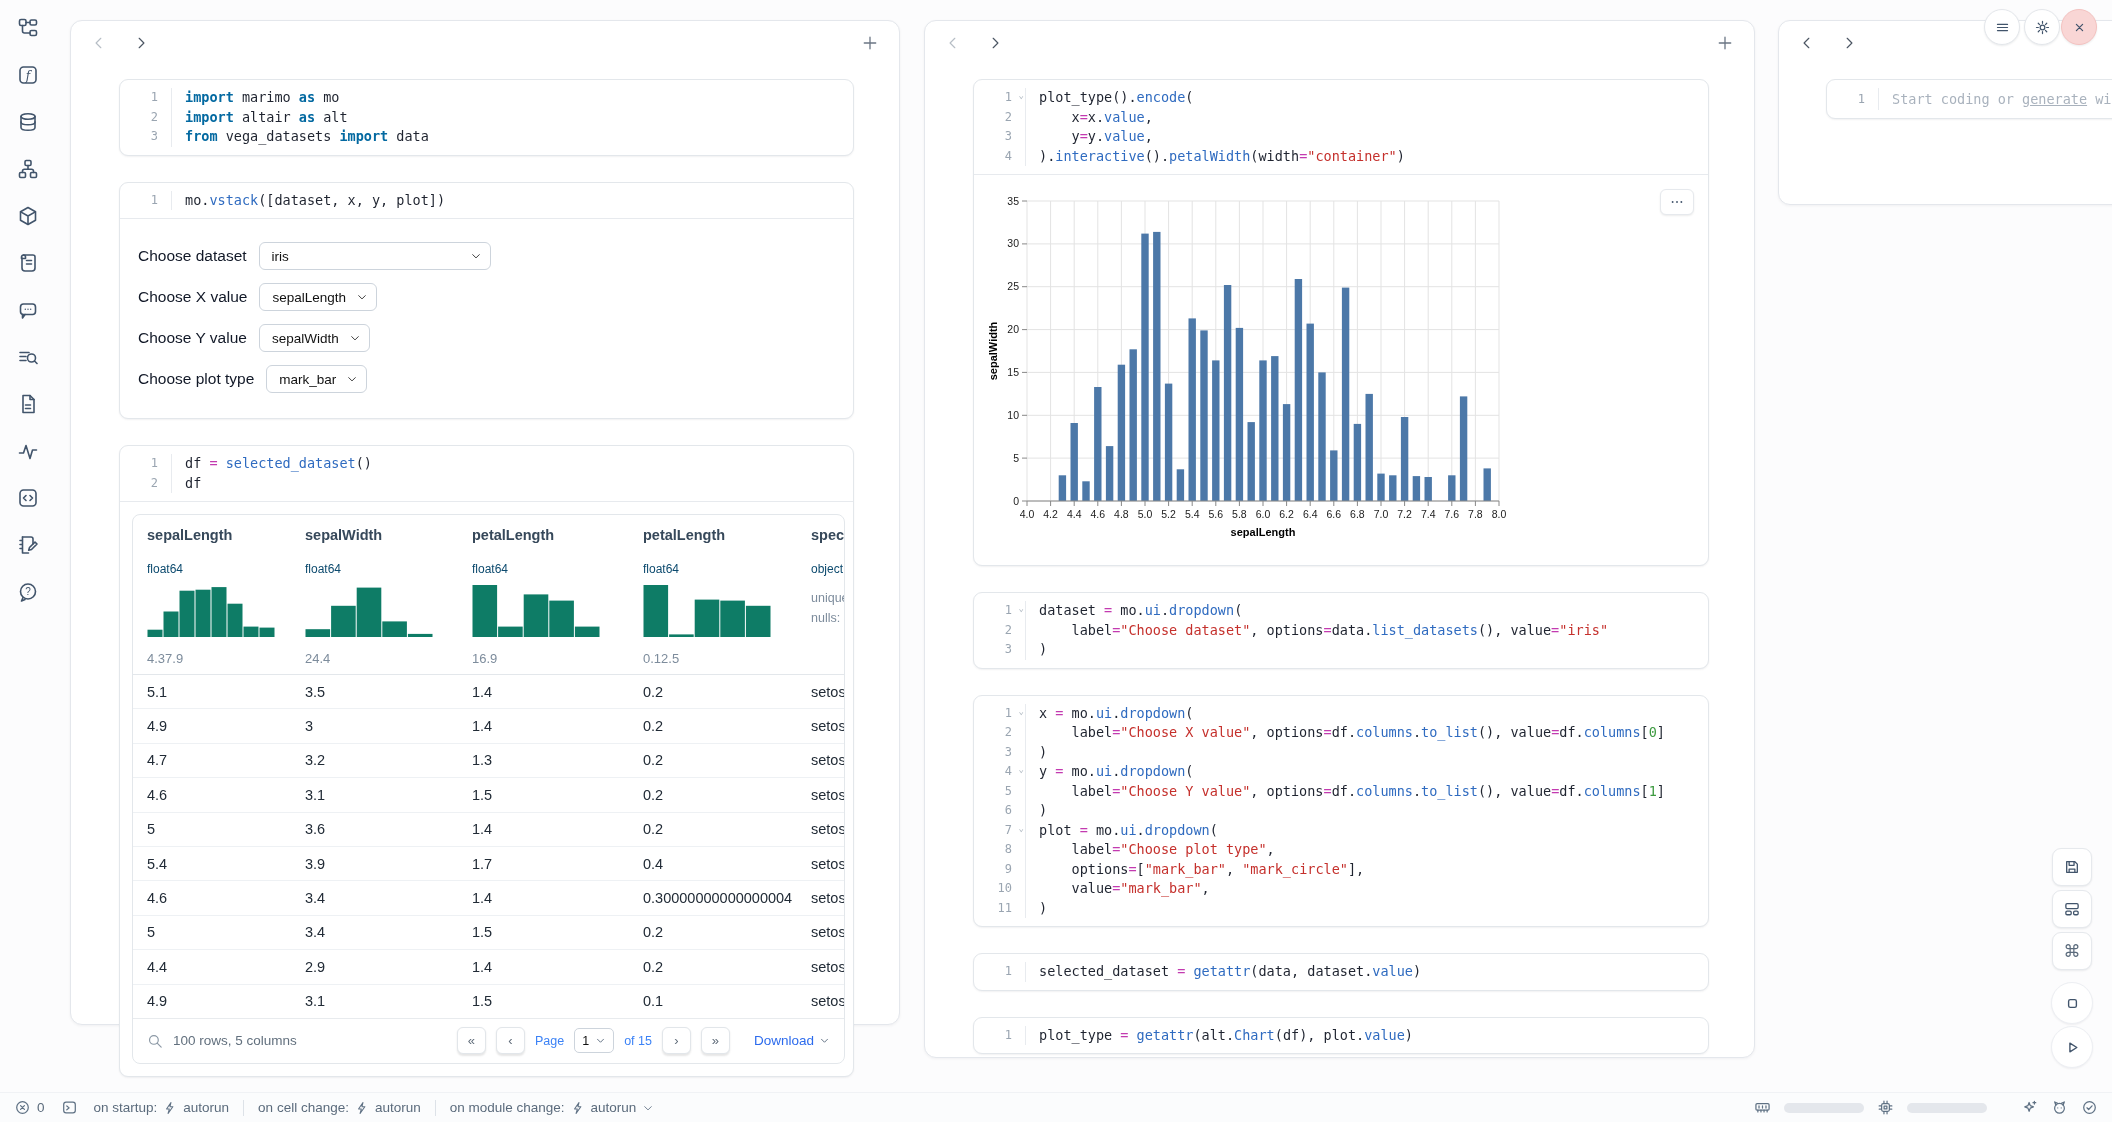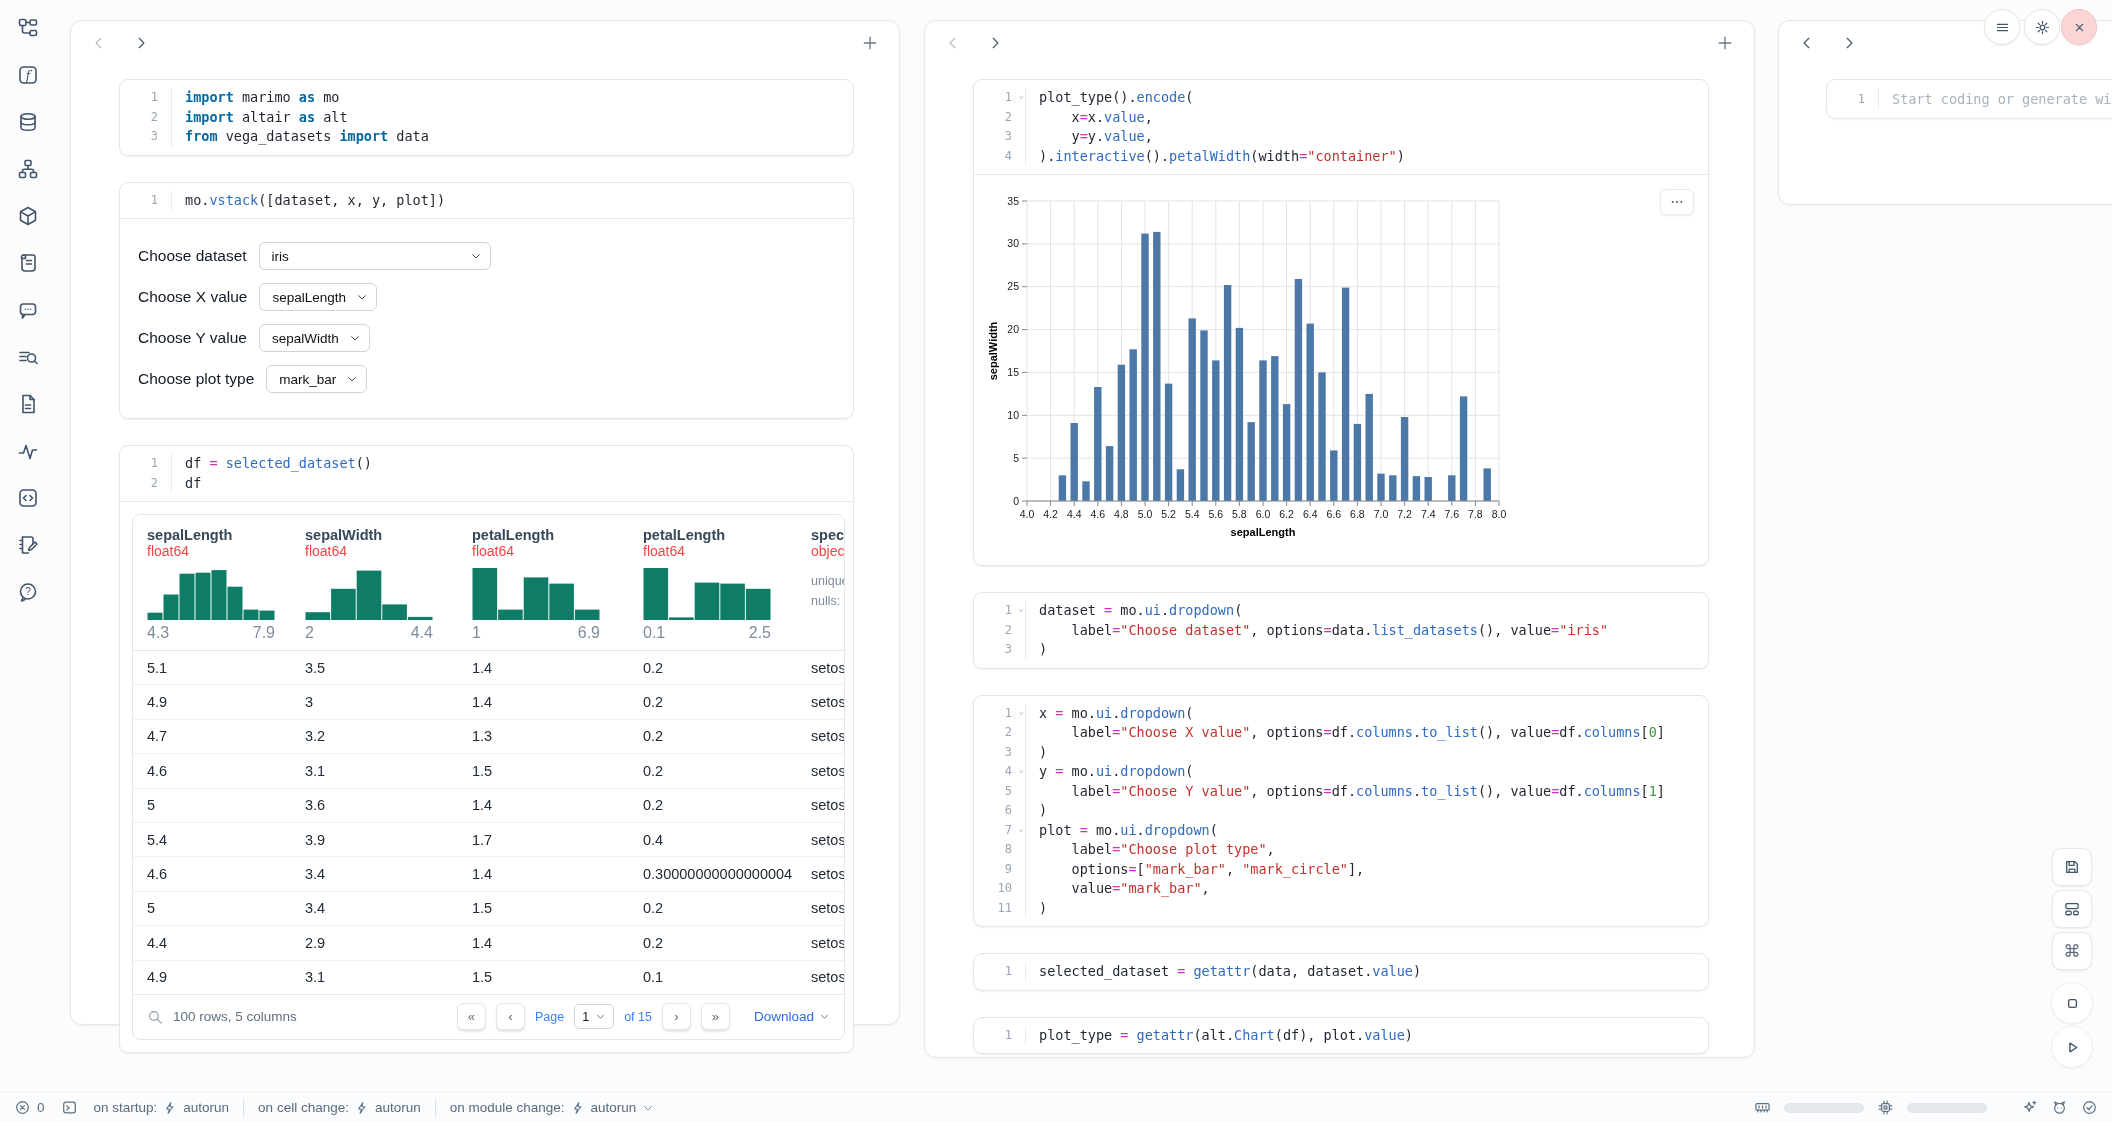--- a/index.html
+++ b/index.html
@@ -50,23 +50,23 @@
   .sel .chev{width:12px;height:12px;color:#222;}
 
   
   .table-box{margin:12px;border:1px solid #e3e7eb;border-radius:8px;overflow:hidden;width:711px;}
   .t-scroll{overflow:hidden;width:711px;}
   .t-row{display:flex;}
   .t-cell{flex:0 0 auto;box-sizing:border-box;padding-left:14px;overflow:hidden;white-space:nowrap;}
   .w0{width:158px}.w1{width:167px}.w2{width:171px}.w3{width:168px}.w4{width:200px}
   .t-head{border-bottom:1px solid #e3e7eb;padding-top:12px;padding-bottom:8px;}
   .h-name{font-size:14.5px;font-weight:bold;color:#36485a;}
-  .h-type{font-size:14px;color:#ef4444;margin-top:0;}
+  .h-type{font-size:12px;color:#0c4a6e;margin-top:19px;}
   .h-hist{margin-top:9px;}
-  .h-range{display:flex;justify-content:space-between;width:128px;font-size:16px;color:#7d8c9c;margin-top:4px;}
+  .h-range{display:flex;justify-content:flex-start;width:128px;font-size:13px;color:#7d8c9c;margin-top:14px;}
   .h-meta{font-size:12.5px;color:#7d8c9c;margin-top:12px;line-height:20px;}
   .t-body .t-row{height:33.4px;align-items:center;border-bottom:1px solid #eef1f4;font-size:14.5px;color:#212b36;}
   .t-body .t-row:last-child{border-bottom:none;}
   .t-foot{display:flex;align-items:center;height:44px;padding:0 14px;border-top:1px solid #e8ebee;gap:10px;}
   .t-foot .summary{font-size:13.5px;color:#62707e;}
   .pg-btn{display:inline-flex;align-items:center;justify-content:center;width:27px;height:25px;border:1px solid #e2e6ea;
           border-radius:6px;background:#fff;box-shadow:0 1.5px 2px rgba(0,0,0,.10);color:#5f6b79;font-size:13px;cursor:pointer;}
   .pg-lbl{font-size:12.5px;color:#3b82f6;}
   .pg-sel{display:inline-flex;align-items:center;gap:6px;border:1px solid #cdd4dc;border-radius:5px;height:23px;
           padding:0 7px;font-size:12.5px;color:#111;cursor:pointer;}
@@ -78,21 +78,21 @@
   
   .chart-out{height:390px;}
   .dots-btn{position:absolute;top:14px;right:14px;width:32px;height:24px;border:1px solid #e6e9ed;border-radius:6px;
             background:#fff;box-shadow:0 1px 2px rgba(0,0,0,.08);display:flex;align-items:center;justify-content:center;
             color:#8b98a6;cursor:pointer;}
   .dots-btn svg{width:16px;height:16px}
 
   
   .ph-line{display:flex;line-height:22px;font-family:"DejaVu Sans Mono",monospace;font-size:13.5px;}
   .ph-text{color:#a9b2bd;padding-left:13px;white-space:pre;}
-  .ph-text .link{}
+  .ph-text .link{text-decoration:underline;}
 
   
   .circ{position:absolute;width:34px;height:34px;border-radius:50%;background:#fff;border:1px solid #e4e7eb;
         box-shadow:0 1px 2px rgba(16,24,40,.08);display:flex;align-items:center;justify-content:center;
         color:#4b5563;cursor:pointer;z-index:20;}
   .circ svg{width:17px;height:17px}
   .circ.red{background:#f9d6d5;border-color:#f4c2c0;color:#d9514a;}
 
   
   .sq-btn{position:absolute;left:2052px;width:38px;height:36px;border:1px solid #e6e9ed;border-radius:9px;background:#fff;

